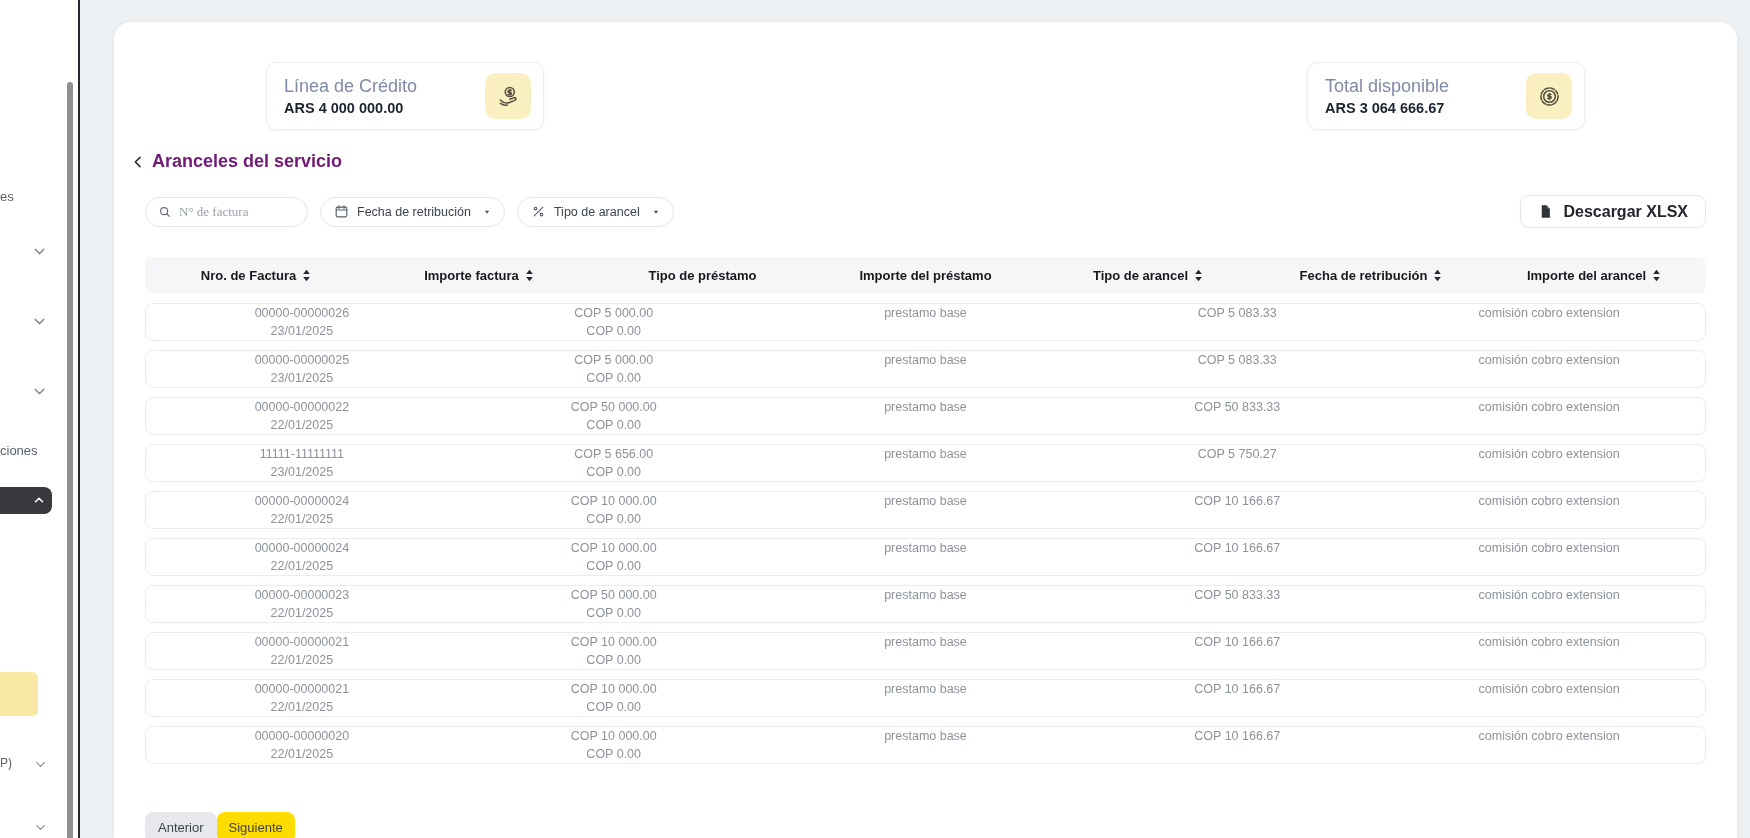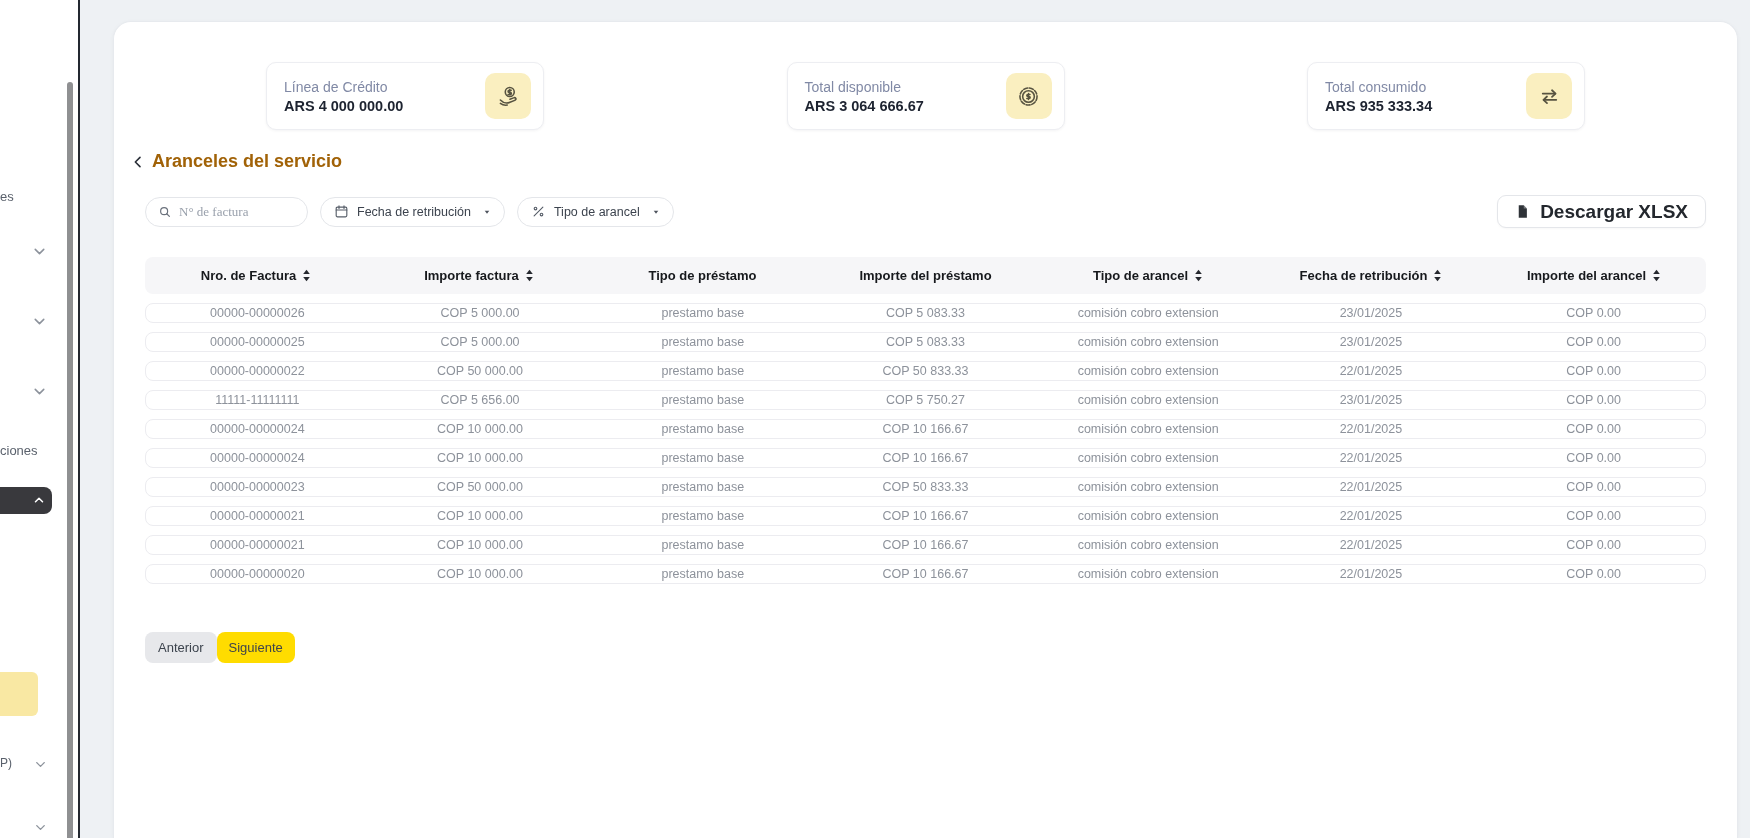--- a/index.html
+++ b/index.html
@@ -20,52 +20,52 @@
   
   .panel { position:absolute; left:113px; top:21px; width:1625px; height:817px; background:#ffffff;
            border:1px solid #e7eaee; border-bottom:none; border-radius:18px 18px 0 0; padding:0 31px;
            box-shadow:0 1px 4px rgba(25,30,45,.04); }
 
   
   .cards-row { display:flex; justify-content:space-between; padding:0 121px; margin-top:40px; }
   .card { width:278px; height:68px; background:#fff; border:1px solid #edeef2; border-radius:10px;
           box-shadow:0 1px 3px rgba(20,24,40,.05); display:flex; align-items:center; justify-content:space-between;
           padding:0 12px 0 17px; }
-  .card-label { color:#8089a5; font-size:14px; margin-bottom:3px; }
+  .card-label { color:#8089a5; font-size:18px; margin-bottom:3px; }
   .card-value { color:#1d2330; font-size:14.5px; font-weight:700; }
   .chip { width:46px; height:46px; background:#faefc0; border-radius:10px; display:flex; align-items:center; justify-content:center; color:#575340; flex:0 0 auto; }
   .chip svg { width:25px; height:25px; }
 
   
-  .title-row { display:flex; align-items:center; gap:6px; margin:21px 0 0 -15px; color:#a16207; }
+  .title-row { display:flex; align-items:center; gap:6px; margin:21px 0 0 -15px; color:#701a75; }
   .title-row svg { width:16px; height:16px; color:#2a2f38; }
   .page-title { font-size:18px; font-weight:700; }
 
   
   .filters-row { display:flex; align-items:center; gap:12px; margin-top:23px; }
   .search-pill { width:163px; height:30px; border:1px solid #e4e6ea; border-radius:15px; background:#fff;
                  display:flex; align-items:center; gap:7px; padding:0 12px; }
   .search-pill svg { width:14px; height:14px; color:#6a717c; flex:0 0 auto; }
   .search-pill input { border:none; outline:none; width:100%; font-size:13px; color:#3c434e; background:transparent; font-family:Liberation Serif, serif; }
   .search-pill input::placeholder { color:#9aa1ac; }
   .pill { height:30px; border:1px solid #e4e6ea; border-radius:15px; background:#fff; display:flex; align-items:center;
           gap:8px; padding:0 12px 0 13px; font-size:12.5px; color:#3c434e; cursor:pointer; }
   .pill .p-icon { width:15px; height:15px; color:#565d68; }
   .pill .caret { width:10px; height:10px; color:#4c525c; margin-left:3px; }
   .btn-download { margin-left:auto; height:33px; border:1px solid #e4e6ea; border-radius:9px; background:#fff;
-                  display:flex; align-items:center; gap:10px; padding:0 17px; font-size:19px; font-weight:700;
+                  display:flex; align-items:center; gap:10px; padding:0 17px; font-size:16px; font-weight:700;
                   color:#23272d; box-shadow:0 1px 2px rgba(0,0,0,.03); cursor:pointer; }
   .btn-download svg { width:15px; height:15px; color:#2f3338; }
 
   
   .table { margin-top:29px; }
   .thead { display:grid; grid-template-columns:repeat(7,1fr); height:37px; background:#f6f6f8; border-radius:8px;
            align-items:center; margin-bottom:9px;text-align:center; }
   .hcell { display:flex; align-items:center; justify-content:center; gap:5px; font-size:13px; font-weight:700; color:#17191d; }
-  .trow { display:grid; grid-template-columns:repeat(7,1fr); height:20px; background:#fff; border:1px solid #ececf0;
+  .trow { display:grid; grid-template-columns:repeat(5,1fr); height:38px; background:#fff; border:1px solid #ececf0;
           border-radius:8px; margin-bottom:9px; align-items:center; }
   .tcell { text-align:center; font-size:12.5px; color:#8d929b; white-space:nowrap; overflow:hidden; }
 
   
   .pagination { display:flex; align-items:center; margin-top:48px; }
   .btn-prev { background:#e7e8eb; border:none; border-radius:8px; padding:8px 13px; font-size:13px; color:#3c434d;
               font-family:inherit; cursor:pointer; }
   .page-status { flex:1; text-align:center; font-size:13px; color:#343b46; }
   .btn-next { background:#ffdc00; border:none; border-radius:8px; padding:8px 12px; font-size:13px; color:#3f444b;
               font-family:inherit; cursor:pointer; }
@@ -135,34 +135,20 @@
         </div>
         <div class="chip">
           <svg viewBox="0 0 24 24" fill="none" stroke="currentColor" stroke-width="1.5" stroke-linecap="round" stroke-linejoin="round">
             <circle cx="12" cy="12" r="8.2" stroke-dasharray="4 1.6"></circle>
             <circle cx="12" cy="12" r="5.6"></circle>
             <path d="M12 9.2v5.6M13.4 10h-2a1 1 0 0 0 0 2h1.2a1 1 0 0 1 0 2h-2.2"></path>
           </svg>
         </div>
       </div>
 
-      <div class="card">
-        <div>
-          <div class="card-label">Total consumido</div>
-          <div class="card-value">ARS 935 333.34</div>
-        </div>
-        <div class="chip">
-          <svg viewBox="0 0 24 24" fill="none" stroke="currentColor" stroke-width="1.7" stroke-linecap="round" stroke-linejoin="round">
-            <path d="M5.5 9.2h12"></path>
-              <path d="M14.4 6l3.4 3.2-3.4 3.2"></path>
-            <path d="M18.5 15.2h-12"></path>
-              <path d="M9.6 12l-3.4 3.2 3.4 3.2"></path>
-          </svg>
-        </div>
-      </div>
     </div>
 
     <div class="title-row">
       <svg viewBox="0 0 24 24" fill="none" stroke="currentColor" stroke-width="2.4" stroke-linecap="round" stroke-linejoin="round">
           <path d="M15 5l-7 7 7 7"></path>
         </svg>
       <span class="page-title">Aranceles del servicio</span>
     </div>
 
     <div class="filters-row">

